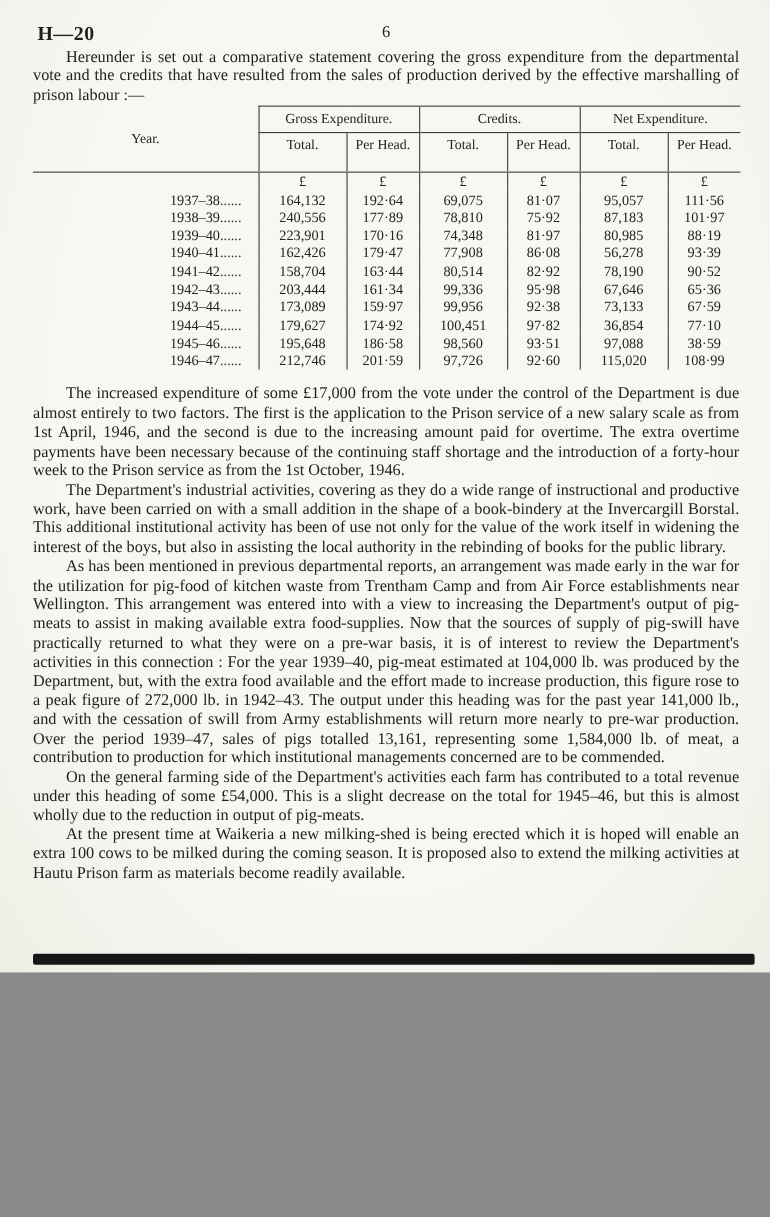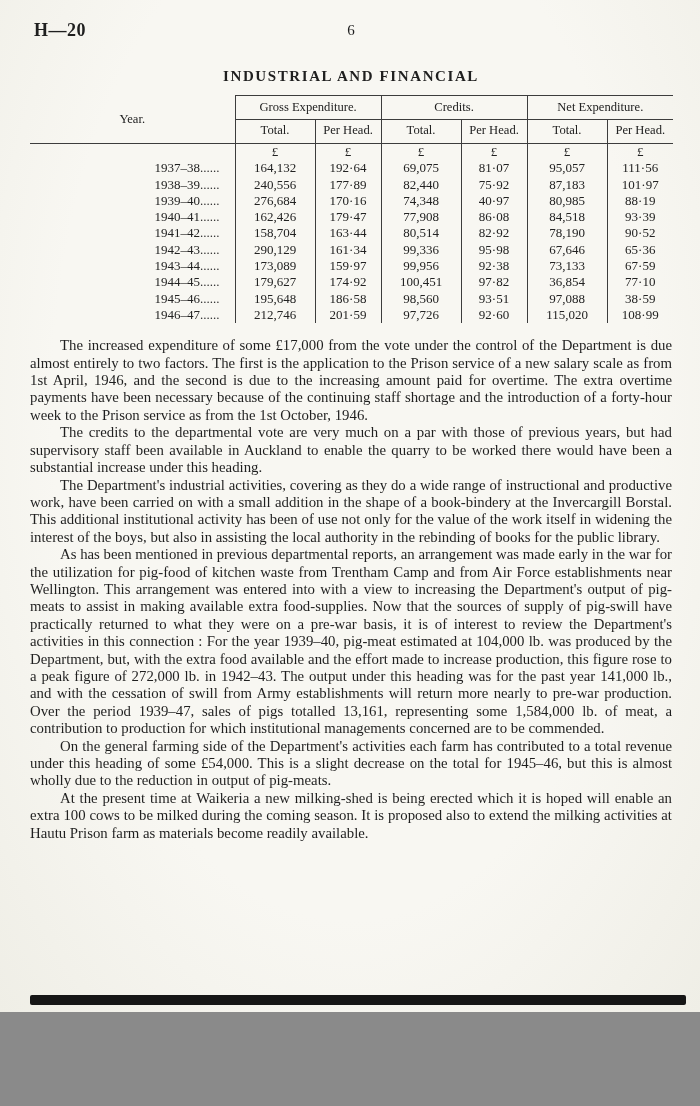--- a/index.html
+++ b/index.html
@@ -1,18 +1,18 @@
 <!DOCTYPE html>
 <html><head>
 <meta charset="utf-8">
 <style>
   html,body { margin:0; padding:0; background:#8a8a8a; }
   .page {
     position:relative;
-    width:700px; height:1012px;
+    width:700px; height:884px;
     margin:0 auto;
     box-sizing:border-box;
     background:#f6f5ef;
     background-image: radial-gradient(ellipse at 50% 40%, #f8f7f2 60%, #efeee6 100%);
     color:#1f1f1f;
     font-family:"Liberation Serif","DejaVu Serif",serif;
     padding:20px 28px 0 30px;
     overflow:hidden;
   }
   .header-row { position:relative; height:24px; }
@@ -25,21 +25,21 @@
   }
   
   table.fin {
     width:100%; border-collapse:collapse; table-layout:fixed;
     margin:0 0 14px; font-size:13px; color:#222;
   }
   table.fin th { font-weight:normal; font-size:12.6px; }
   .vl { border-left:1px solid #3d3d3d; }
   th.group { border-top:1px solid #3d3d3d; border-bottom:1px solid #3d3d3d; padding:4px 2px; }
   th.yearhead { vertical-align:middle; border-bottom:1px solid #3d3d3d; padding:2px; }
-  th.sub { border-bottom:1px solid #3d3d3d; padding:3px 2px 5px; }
+  th.sub { border-bottom:1px solid #3d3d3d; padding:3px 2px 17px; }
   table.fin tbody td { text-align:center; padding:0 3px; line-height:16.3px; }
   tr.currency td { padding-top:13px; padding-bottom:2px; }
   td.year-cell { text-align:left; }
   .year-inner { display:flex; justify-content:flex-end; padding:0 12px 0 5px; }
   .dots { color:#333; }
   
   .scan-bar {
     position:absolute; left:30px; right:14px; bottom:7px; height:10px;
     background:#161616; border-radius:2px;
   }
@@ -47,22 +47,22 @@
 </head>
 <body>
 
 <div class="page">
 
   <div class="header-row">
     <span class="h-left">H—20</span>
     <span class="h-page">6</span>
   </div>
 
-  <div class="title">INDUSTRIAL AND FINANCIAL</div>
-
+
+  <p class="doc">Hereunder is set out a comparative statement covering the gross expenditure from the departmental vote and the credits that have resulted from the sales of production derived by the effective marshalling of prison labour :—</p>
 
   <table class="fin">
     <colgroup>
       <col style="width:205px">
       <col style="width:80px">
         <col style="width:66px">
       <col style="width:80px">
         <col style="width:66px">
       <col style="width:80px">
         <col style="width:66px">
@@ -113,55 +113,55 @@
           <td class="year-cell">
             <span class="year-inner">
               <span>1938–39</span>
               <span class="dots">..</span>
               <span class="dots">..</span>
               <span class="dots">..</span>
             </span>
           </td>
           <td class="vl">240,556</td>
           <td class="vl">177·89</td>
-          <td class="vl">82,440</td>
+          <td class="vl">78,810</td>
           <td class="vl">75·92</td>
           <td class="vl">87,183</td>
           <td class="vl">101·97</td>
         </tr>
         <tr>
           <td class="year-cell">
             <span class="year-inner">
               <span>1939–40</span>
               <span class="dots">..</span>
               <span class="dots">..</span>
               <span class="dots">..</span>
             </span>
           </td>
-          <td class="vl">276,684</td>
+          <td class="vl">223,901</td>
           <td class="vl">170·16</td>
           <td class="vl">74,348</td>
-          <td class="vl">40·97</td>
+          <td class="vl">81·97</td>
           <td class="vl">80,985</td>
           <td class="vl">88·19</td>
         </tr>
         <tr>
           <td class="year-cell">
             <span class="year-inner">
               <span>1940–41</span>
               <span class="dots">..</span>
               <span class="dots">..</span>
               <span class="dots">..</span>
             </span>
           </td>
           <td class="vl">162,426</td>
           <td class="vl">179·47</td>
           <td class="vl">77,908</td>
           <td class="vl">86·08</td>
-          <td class="vl">84,518</td>
+          <td class="vl">56,278</td>
           <td class="vl">93·39</td>
         </tr>
         <tr>
           <td class="year-cell">
             <span class="year-inner">
               <span>1941–42</span>
               <span class="dots">..</span>
               <span class="dots">..</span>
               <span class="dots">..</span>
             </span>
@@ -175,21 +175,21 @@
         </tr>
         <tr>
           <td class="year-cell">
             <span class="year-inner">
               <span>1942–43</span>
               <span class="dots">..</span>
               <span class="dots">..</span>
               <span class="dots">..</span>
             </span>
           </td>
-          <td class="vl">290,129</td>
+          <td class="vl">203,444</td>
           <td class="vl">161·34</td>
           <td class="vl">99,336</td>
           <td class="vl">95·98</td>
           <td class="vl">67,646</td>
           <td class="vl">65·36</td>
         </tr>
         <tr>
           <td class="year-cell">
             <span class="year-inner">
               <span>1943–44</span>
@@ -250,20 +250,19 @@
           <td class="vl">201·59</td>
           <td class="vl">97,726</td>
           <td class="vl">92·60</td>
           <td class="vl">115,020</td>
           <td class="vl">108·99</td>
         </tr>
       </tbody>
   </table>
 
   <p class="doc">The increased expenditure of some £17,000 from the vote under the control of the Department is due almost entirely to two factors.  The first is the application to the Prison service of a new salary scale as from 1st April, 1946, and the second is due to the increasing amount paid for overtime.  The extra overtime payments have been necessary because of the continuing staff shortage and the introduction of a forty-hour week to the Prison service as from the 1st October, 1946.</p>
-  <p class="doc">The credits to the departmental vote are very much on a par with those of previous years, but had supervisory staff been available in Auckland to enable the quarry to be worked there would have been a substantial increase under this heading.</p>
   <p class="doc">The Department's industrial activities, covering as they do a wide range of instructional and productive work, have been carried on with a small addition in the shape of a book-bindery at the Invercargill Borstal.  This additional institutional activity has been of use not only for the value of the work itself in widening the interest of the boys, but also in assisting the local authority in the rebinding of books for the public library.</p>
   <p class="doc">As has been mentioned in previous departmental reports, an arrangement was made early in the war for the utilization for pig-food of kitchen waste from Trentham Camp and from Air Force establishments near Wellington.  This arrangement was entered into with a view to increasing the Department's output of pig-meats to assist in making available extra food-supplies.  Now that the sources of supply of pig-swill have practically returned to what they were on a pre-war basis, it is of interest to review the Department's activities in this connection :  For the year 1939–40, pig-meat estimated at 104,000 lb. was produced by the Department, but, with the extra food available and the effort made to increase production, this figure rose to a peak figure of 272,000 lb. in 1942–43.  The output under this heading was for the past year 141,000 lb., and with the cessation of swill from Army establishments will return more nearly to pre-war production.  Over the period 1939–47, sales of pigs totalled 13,161, representing some 1,584,000 lb. of meat, a contribution to production for which institutional managements concerned are to be commended.</p>
   <p class="doc">On the general farming side of the Department's activities each farm has contributed to a total revenue under this heading of some £54,000.  This is a slight decrease on the total for 1945–46, but this is almost wholly due to the reduction in output of pig-meats.</p>
   <p class="doc">At the present time at Waikeria a new milking-shed is being erected which it is hoped will enable an extra 100 cows to be milked during the coming season.  It is proposed also to extend the milking activities at Hautu Prison farm as materials become readily available.</p>
 
   <div class="scan-bar"></div>
 </div>
 
 </body></html>

